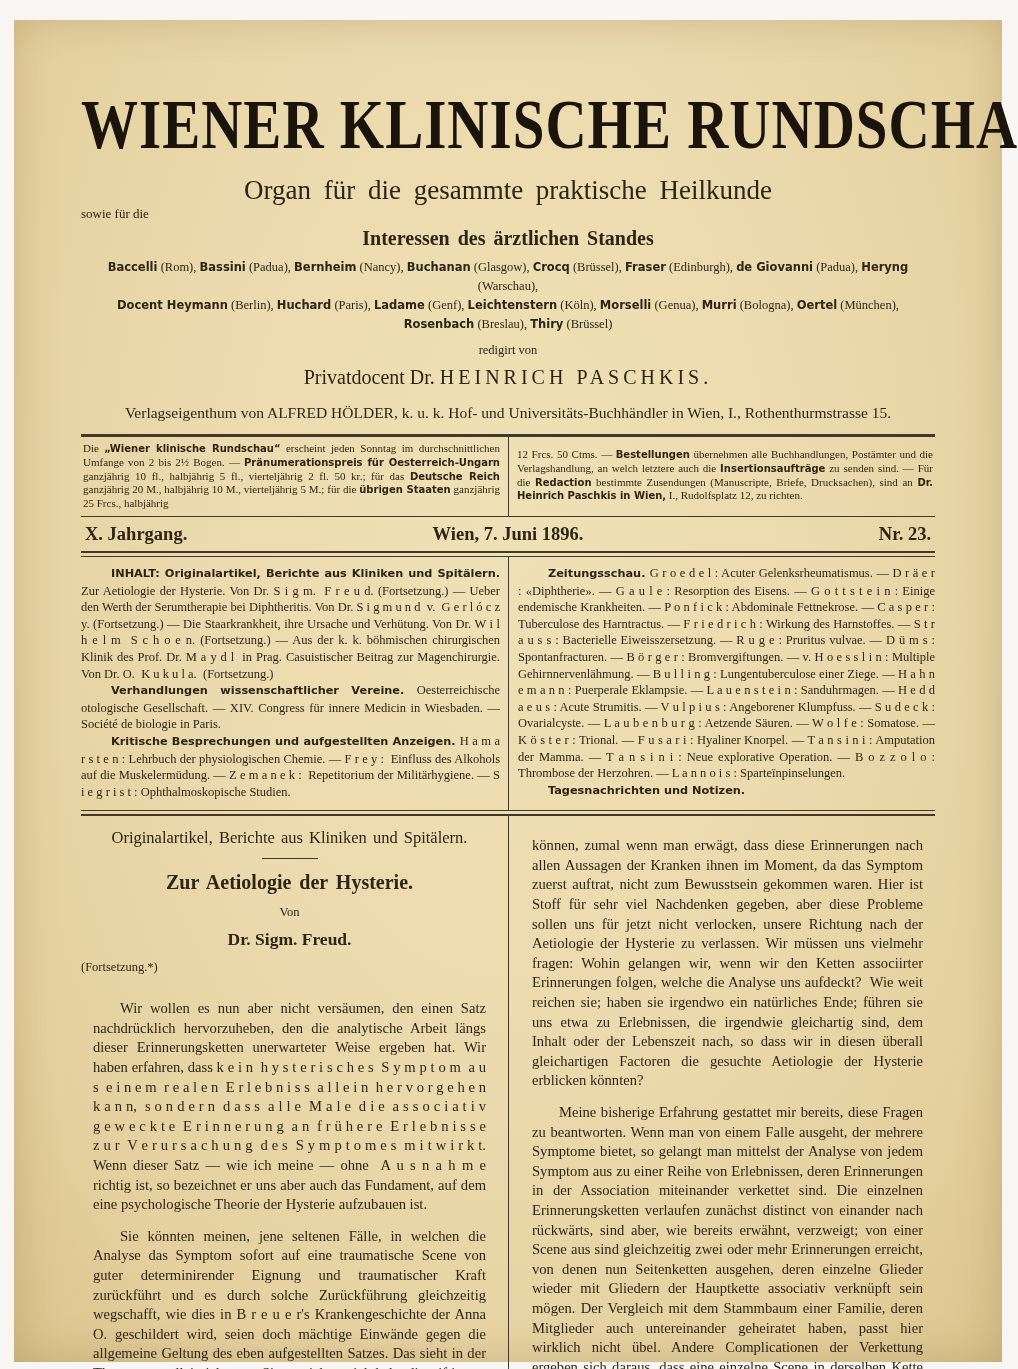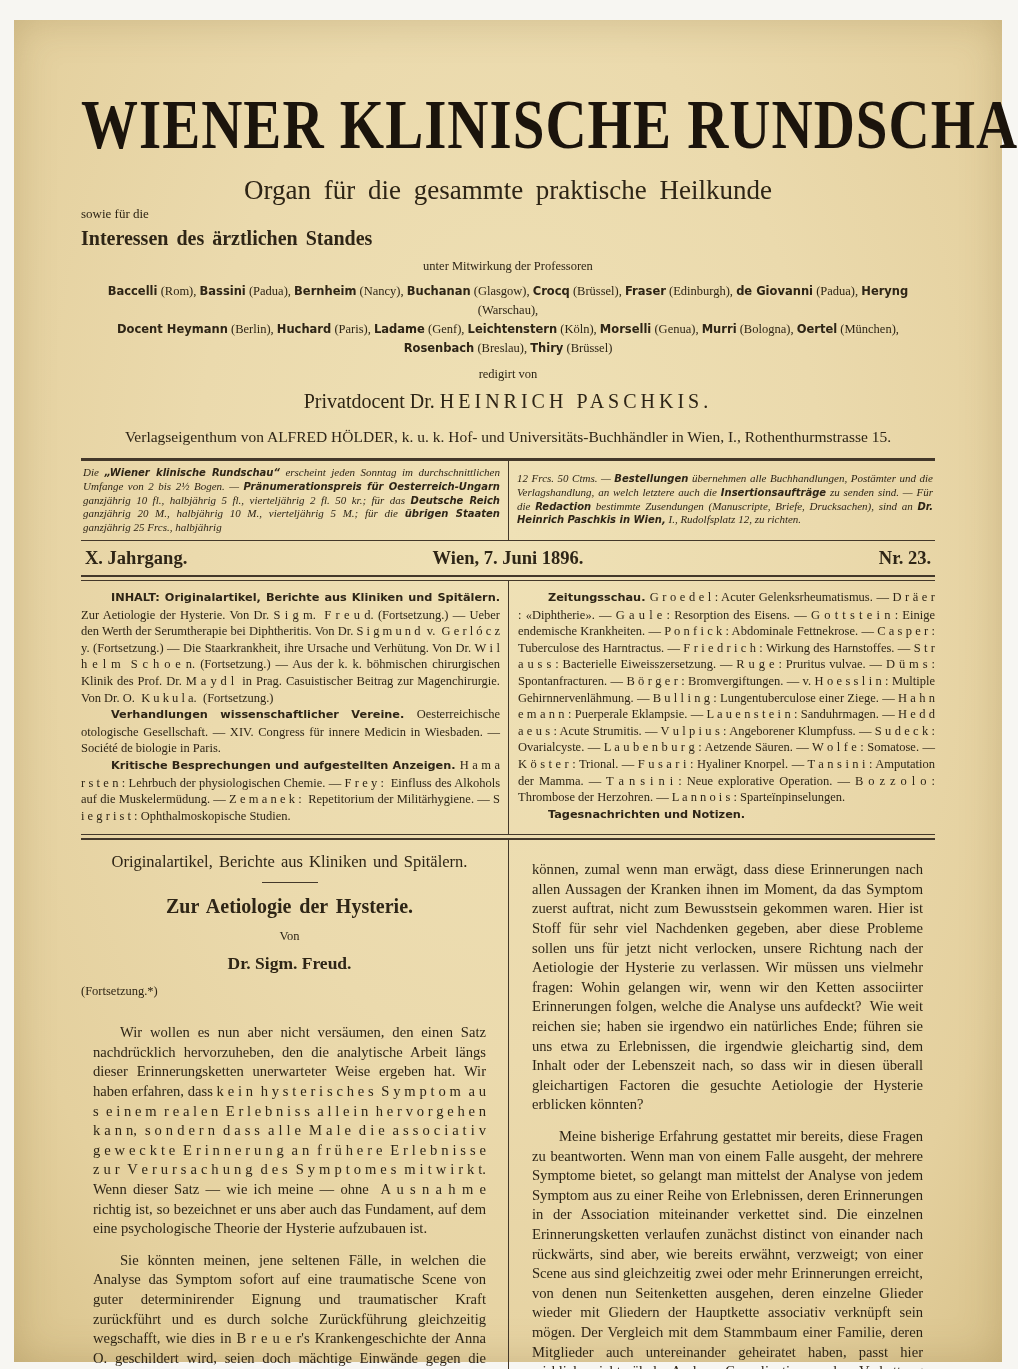--- a/index.html
+++ b/index.html
@@ -16,32 +16,32 @@
          background:radial-gradient(ellipse at 50% 38%, #efe1b6 0%, #ebdaad 45%, #e4d09e 80%, var(--paper-edge) 100%);
          box-shadow:inset 0 0 40px rgba(120,90,40,.25);}
   #inner{width:854px;margin:0 auto;}
 
   
   .mast-title{margin-top:72px;text-align:center;font-weight:bold;font-size:57px;
               color:var(--ink-dark);letter-spacing:1px;transform:scaleY(1.22);transform-origin:center;
               white-space:nowrap;}
   .mast-sub1{margin-top:18px;text-align:center;font-size:27px;word-spacing:6px;}
   .mast-sub2{text-align:left;font-size:13px;}
-  .mast-sub3{margin-top:5px;font-size:20px;font-weight:bold;word-spacing:3px;}
+  .mast-sub3{margin-top:5px;text-align:center;font-size:20px;font-weight:bold;word-spacing:3px;}
   .mast-mitw{margin-top:9px;text-align:center;font-size:12.5px;}
   .professors{margin-top:8px;text-align:center;font-size:12.5px;line-height:19px;}
   .professors .bold{font-family:"DejaVu Sans","Liberation Sans",sans-serif;font-weight:bold;font-size:11.5px;}
   .mast-redigirt{margin-top:9px;text-align:center;font-size:12.5px;}
   .mast-editor{margin-top:8px;text-align:center;font-size:20px;}
   .mast-editor .caps{letter-spacing:4px;}
   .mast-publisher{margin-top:15px;text-align:center;font-size:15.5px;}
 
   
   .notice{margin-top:12px;border-top:3px solid var(--rule);border-bottom:1.5px solid var(--rule);
-          display:grid;grid-template-columns:1fr 1fr;font-style:italic;}
+          display:grid;grid-template-columns:1fr 1fr;}
   .notice-cell{padding:5px 8px 5px 2px;font-size:11px;line-height:13.8px;text-align:justify;}
   .notice-cell.right{border-left:1px solid var(--rule);padding:11px 2px 5px 8px;}
   .notice .bold{font-family:"DejaVu Sans","Liberation Sans",sans-serif;font-weight:bold;font-size:10px;}
 
   
   .dateline{display:flex;align-items:baseline;padding:7px 4px 6px 4px;font-size:18.5px;font-weight:bold;}
   .dateline .vol{flex:1;text-align:left;}
   .dateline .date{flex:1.4;text-align:center;}
   .dateline .issue{flex:1;text-align:right;}
   .dbl-rule{height:3px;border-top:2.5px solid var(--rule);border-bottom:1px solid var(--rule);}
@@ -73,21 +73,20 @@
 <body>
 
 <div id="page">
   <div id="paper">
     <div id="inner">
 
       <div class="mast-title">WIENER KLINISCHE RUNDSCHAU.</div>
       <div class="mast-sub1">Organ für die gesammte praktische Heilkunde</div>
       <div class="mast-sub2">sowie für die</div>
       <div class="mast-sub3">Interessen des ärztlichen Standes</div>
-      <div class="mast-mitw">unter Mitwirkung der Professoren</div>
       <div class="professors" id="prof-lines">
           <div><span class="bold">Baccelli</span><span> (Rom), </span><span class="bold">Bassini</span><span> (Padua), </span><span class="bold">Bernheim</span><span> (Nancy), </span><span class="bold">Buchanan</span><span> (Glasgow), </span><span class="bold">Crocq</span><span> (Brüssel), </span><span class="bold">Fraser</span><span> (Edinburgh), </span><span class="bold">de Giovanni</span><span> (Padua), </span><span class="bold">Heryng</span><span> (Warschau),</span></div>
           <div><span class="bold">Docent Heymann</span><span> (Berlin), </span><span class="bold">Huchard</span><span> (Paris), </span><span class="bold">Ladame</span><span> (Genf), </span><span class="bold">Leichtenstern</span><span> (Köln), </span><span class="bold">Morselli</span><span> (Genua), </span><span class="bold">Murri</span><span> (Bologna), </span><span class="bold">Oertel</span><span> (München),</span></div>
           <div><span class="bold">Rosenbach</span><span> (Breslau), </span><span class="bold">Thiry</span><span> (Brüssel)</span></div>
         </div>
       <div class="mast-redigirt">redigirt von</div>
       <div class="mast-editor">
         <span>Privatdocent Dr. </span><span class="caps">HEINRICH PASCHKIS.</span>
       </div>
       <div class="mast-publisher">Verlagseigenthum von ALFRED HÖLDER, k. u. k. Hof- und Universitäts-Buchhändler in Wien, I., Rothenthurmstrasse 15.</div>

